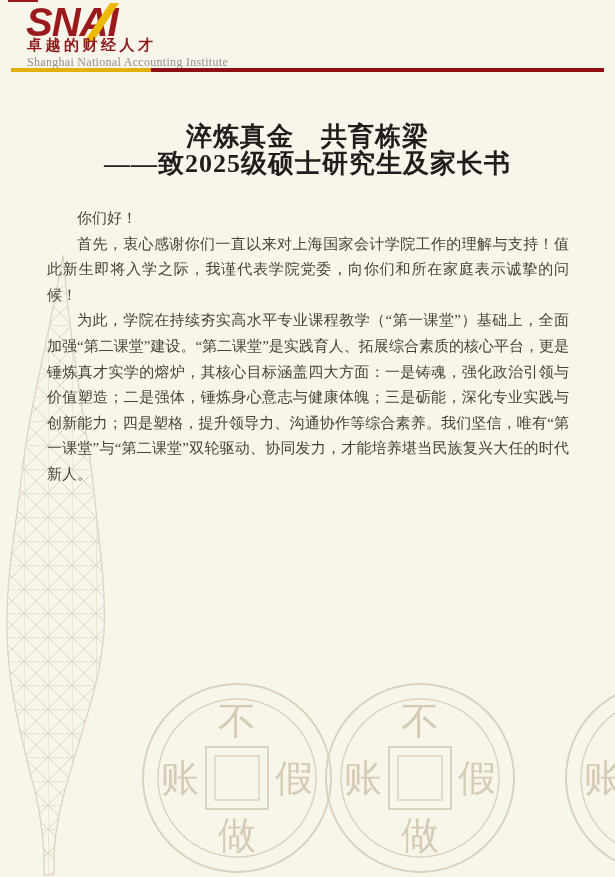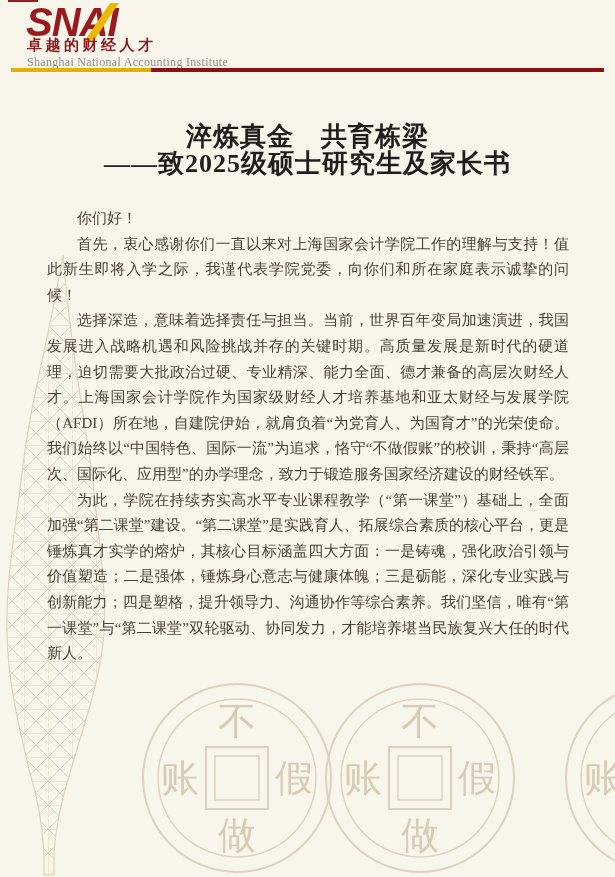--- a/index.html
+++ b/index.html
@@ -110,17 +110,16 @@
     <span class="rule-gold"></span>
     <span class="rule-red"></span>
   </div>
 
   <div class="t1">淬炼真金　共育栋梁</div>
   <div class="t2">——致2025级硕士研究生及家长书</div>
 
   <div class="letter-body">
     <p>你们好！</p>
     <p>首先，衷心感谢你们一直以来对上海国家会计学院工作的理解与支持！值此新生即将入学之际，我谨代表学院党委，向你们和所在家庭表示诚挚的问候！</p>
-    <p>选择深造，意味着选择责任与担当。当前，世界百年变局加速演进，我国发展进入战略机遇和风险挑战并存的关键时期。高质量发展是新时代的硬道理，迫切需要大批政治过硬、专业精深、能力全面、德才兼备的高层次财经人才。上海国家会计学院作为国家级财经人才培养基地和亚太财经与发展学院（AFDI）所在地，自建院伊始，就肩负着“为党育人、为国育才”的光荣使命。我们始终以“中国特色、国际一流”为追求，恪守“不做假账”的校训，秉持“高层次、国际化、应用型”的办学理念，致力于锻造服务国家经济建设的财经铁军。</p>
     <p>为此，学院在持续夯实高水平专业课程教学（“第一课堂”）基础上，全面加强“第二课堂”建设。“第二课堂”是实践育人、拓展综合素质的核心平台，更是锤炼真才实学的熔炉，其核心目标涵盖四大方面：一是铸魂，强化政治引领与价值塑造；二是强体，锤炼身心意志与健康体魄；三是砺能，深化专业实践与创新能力；四是塑格，提升领导力、沟通协作等综合素养。我们坚信，唯有“第一课堂”与“第二课堂”双轮驱动、协同发力，才能培养堪当民族复兴大任的时代新人。</p>
   </div>
 
 </div>
 
 </body></html>

